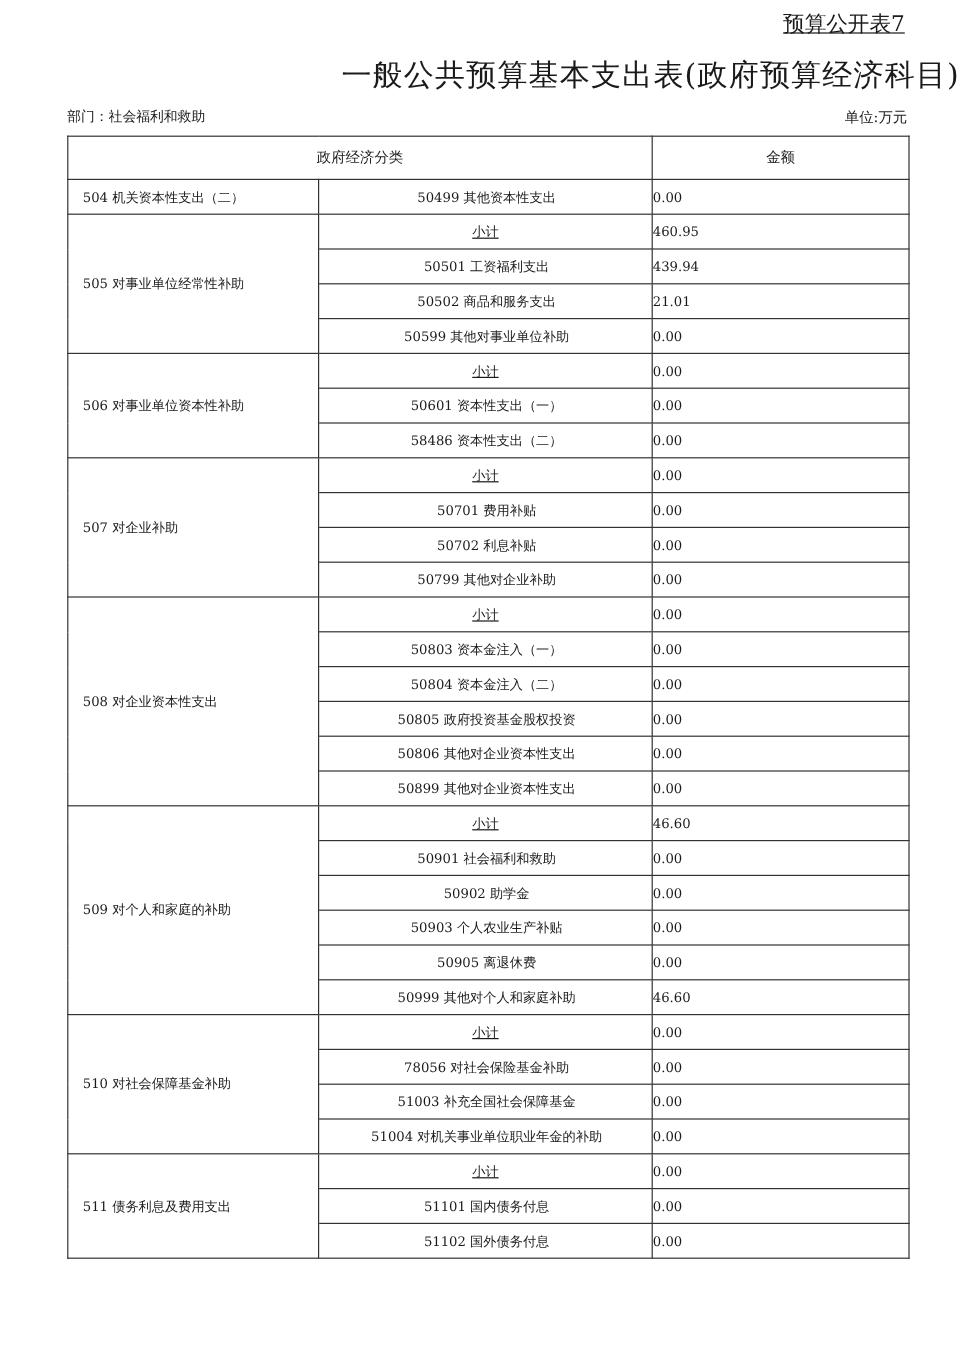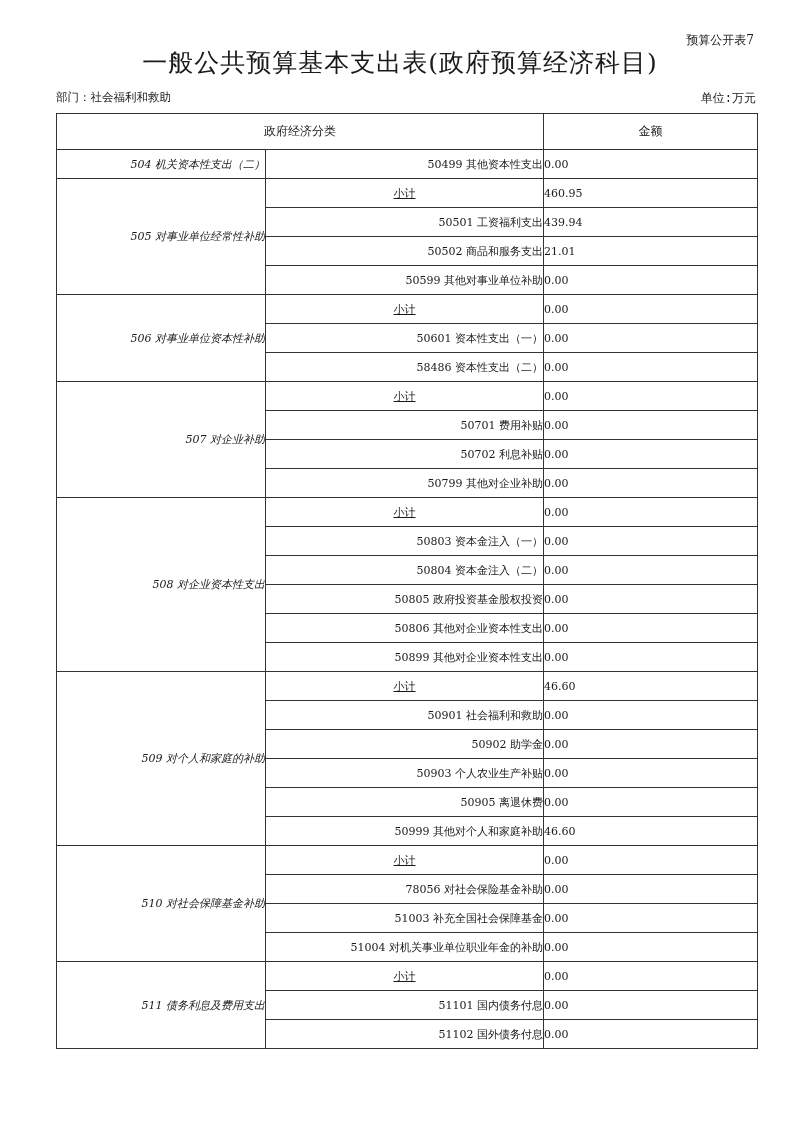--- a/index.html
+++ b/index.html
@@ -1,28 +1,28 @@
 <!DOCTYPE html>
 <html><head>
   <meta charset="utf-8">
   <style>
     html, body { margin: 0; padding: 0; background: #ffffff; }
     body { width: 800px; height: 1131px; position: relative; font-family: "DejaVu Serif", "Liberation Serif", serif; color: #1a1a1a; overflow: hidden; }
-    .table-no { position: absolute; right: 46px; top: 32px; font-size: 12px; }
-    .title { position: absolute; left: 0; right: 0; top: 46px; text-align: center; font-size: 25px; letter-spacing: 1px; }
+    .table-no { position: absolute; right: 46px; top: 8px; font-size: 18px; text-decoration: underline; }
+    .title { position: absolute; left: 0; right: 0; top: 46px; text-align: right; font-size: 25px; letter-spacing: 1px; }
     .dept { position: absolute; left: 56px; top: 90px; font-size: 11.5px; }
-    .unit { position: absolute; right: 44px; top: 90px; font-size: 12px; font-family: Liberation Mono, monospace; }
+    .unit { position: absolute; right: 44px; top: 90px; font-size: 12px; }
     table { position: absolute; left: 56px; top: 113px; width: 701px; border-collapse: collapse; table-layout: fixed; font-size: 11px; }
     td, th { border: 1px solid #333; padding: 0; height: 29px; box-sizing: border-box; white-space: nowrap; overflow: hidden; }
     th { font-weight: normal; font-size: 12px; height: 36px; }
     .col1 { width: 209px; }
     .col2 { width: 278px; }
     .col3 { width: 214px; }
-    .cat { text-align: right; padding-left: 12px; vertical-align: middle; font-style: italic; }
-    .item { text-align: right; padding-left: 2px; }
+    .cat { text-align: left; padding-left: 12px; vertical-align: middle; }
+    .item { text-align: center; padding-left: 2px; }
     .sub { text-align: center; text-decoration: underline; }
     .amt { text-align: left; padding-right: 2px; }
   </style>
 </head>
 <body>
 
 <div class="table-no">预算公开表7</div>
 <div class="title">一般公共预算基本支出表(政府预算经济科目)</div>
 <div class="dept">部门：社会福利和救助</div>
 <div class="unit">单位:万元</div>

